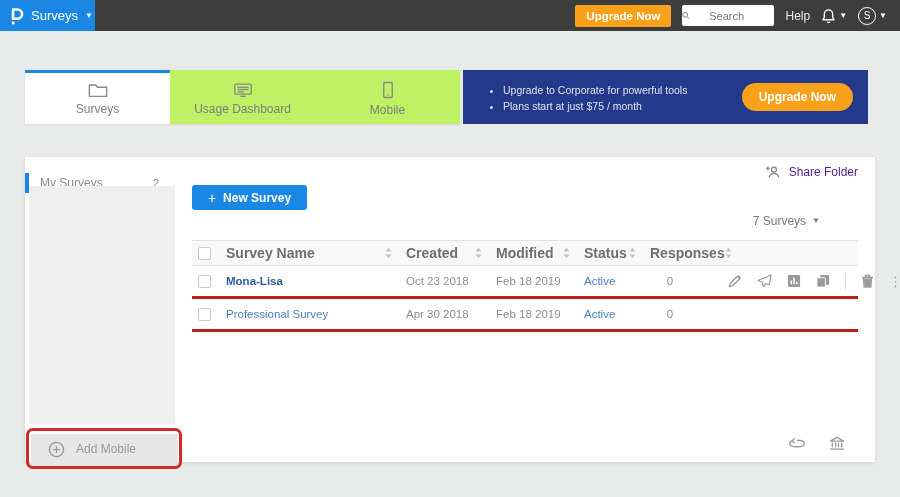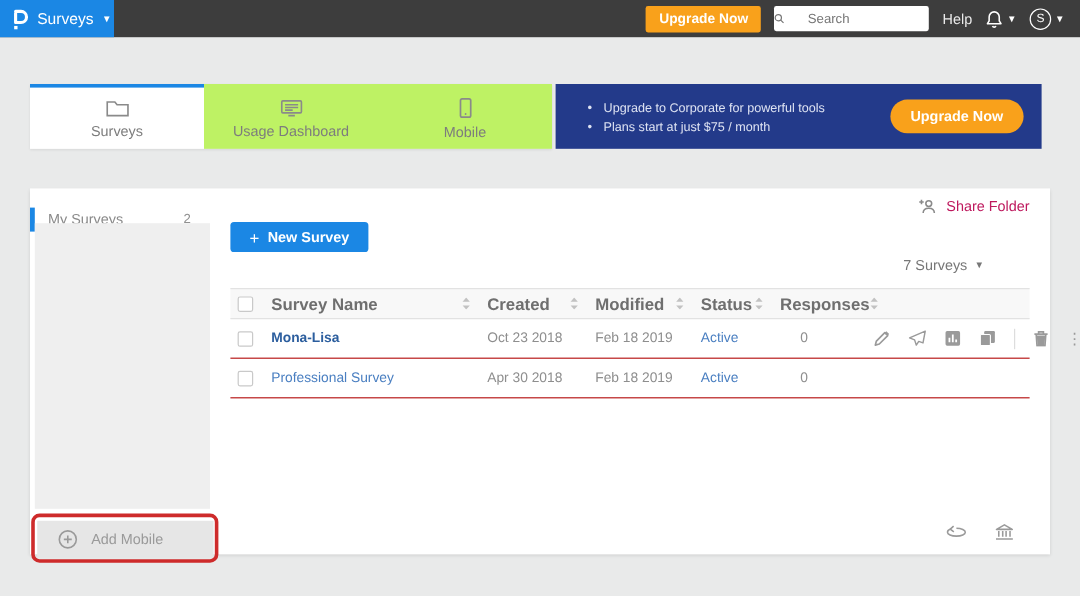--- a/index.html
+++ b/index.html
@@ -7,21 +7,21 @@
   .frame { position:relative; width:900px; height:497px; background:#e9eaea; overflow:hidden; }
 
   
   .topbar { position:absolute; top:0; left:0; width:900px; height:31px; background:#3d3d3d; display:flex; align-items:center; }
   .brand { width:95px; height:31px; background:#1b87e4; display:flex; align-items:center; padding:0 9px; gap:7px; cursor:pointer; }
   .brand .logo { width:15px; height:18px; flex:0 0 auto; }
   .brand .brand-label { color:#fff; font-size:13px; }
   .caret { color:#fff; font-size:8px; line-height:1; }
   .top-right { margin-left:auto; display:flex; align-items:center; gap:11px; padding-right:13px; }
   .btn-upgrade-top { background:#f9a11b; color:#fff; font-size:11.5px; font-weight:bold; padding:5px 11px; border-radius:2px; border:none; cursor:pointer; font-family:inherit; }
-  .searchbox { width:129px; height:21px; background:#fff; border-radius:2px; display:flex; align-items:center; padding:0 0; gap:19px; }
+  .searchbox { width:92px; height:21px; background:#fff; border-radius:2px; display:flex; align-items:center; padding:0 0; gap:19px; }
   .searchbox input { border:none; outline:none; width:100%; font-size:11px; color:#555; background:transparent; font-family:inherit; }
   .help-link { color:#eaeaea; font-size:12px; cursor:pointer; }
   .icon-btn { display:flex; align-items:center; gap:3px; cursor:pointer; }
   .avatar { width:18px; height:18px; border:1.5px solid #fff; border-radius:50%; color:#fff; font-size:10px; display:flex; align-items:center; justify-content:center; }
 
   
   .tabstrip { position:absolute; left:25px; top:70px; width:435px; height:54px; display:flex; box-shadow:0 1px 2px rgba(0,0,0,.08); }
   .tab { flex:1; display:flex; flex-direction:column; align-items:center; justify-content:center; gap:4px; background:#bef264; border-top:3px solid transparent; color:#7d7d7d; font-size:12px; cursor:pointer; }
   .tab.active { background:#fff; border-top-color:#1b87e4; }
   .tab svg { stroke:#8a8a8a; }
@@ -33,32 +33,32 @@
   .banner li { font-size:10.5px; color:#dde2f2; line-height:1.45; }
   .btn-upgrade-cta { margin-left:auto; background:#f9a11b; color:#fff; border:none; border-radius:15px; padding:7px 17px; font-size:12px; font-weight:bold; cursor:pointer; font-family:inherit; }
 
   
   .panel { position:absolute; left:25px; top:157px; width:850px; height:305px; background:#fff; box-shadow:0 1px 3px rgba(0,0,0,.12); }
   .folder-header { position:absolute; left:0; top:16px; width:150px; height:20px; border-left:4px solid #1b87e4; display:flex; align-items:center; justify-content:space-between; padding:0 16px 0 11px; font-size:12px; color:#8a8a8a; cursor:pointer; }
   .folder-count { font-size:11px; color:#909090; }
   .folder-list { position:absolute; left:4px; top:29px; width:146px; height:238px; background:#efefef; }
   .add-folder { position:absolute; left:6px; top:277px; width:147px; height:30px; background:#e6e6e6; display:flex; align-items:center; gap:11px; padding-left:17px; font-size:12px; color:#9a9a9a; cursor:pointer; }
   .red-annotation { position:absolute; left:1px; top:271px; width:156px; height:41px; border:3px solid #ce2b2b; border-radius:7px; pointer-events:none; }
-  .share-folder { position:absolute; right:17px; top:8px; display:flex; align-items:flex-end; gap:7px; font-size:12px; color:#be185d; cursor:pointer; }
+  .share-folder { position:absolute; right:17px; top:8px; display:flex; align-items:flex-end; gap:7px; font-size:12px; color:#4c1d95; cursor:pointer; }
 
   .btn-new-survey { position:absolute; left:167px; top:28px; width:115px; height:25px; background:#1b87e4; color:#fff; border:none; border-radius:3px; font-size:12px; font-weight:bold; display:flex; align-items:center; justify-content:center; gap:7px; cursor:pointer; font-family:inherit; }
   .btn-new-survey .plus { font-size:14px; font-weight:normal; }
   .count-dropdown { position:absolute; right:55px; top:57px; font-size:12px; color:#777; display:flex; align-items:center; gap:6px; cursor:pointer; }
   .count-dropdown .caret { color:#777; }
 
   
   .table { position:absolute; left:167px; top:83px; width:666px; }
   .trow { display:grid; grid-template-columns:34px 180px 90px 88px 66px 78px 1fr; align-items:center; }
   .thead { height:26px; background:#f8f8f8; border-top:1px solid #e2e2e2; border-bottom:1px solid #e2e2e2; font-size:14px; font-weight:bold; color:#6f6f6f; }
-  .tbody-row { height:33px; border-bottom:1px solid #b91c1c; font-size:11.5px; }
+  .tbody-row { height:33px; border-bottom:3px solid #b91c1c; font-size:11.5px; }
   .hcell { display:flex; align-items:center; justify-content:space-between; padding-right:14px; }
   .sort { flex:0 0 auto; cursor:pointer; }
   .checkbox { width:13px; height:13px; border:1.5px solid #c9c9c9; border-radius:2px; background:#fff; margin-left:6px; cursor:pointer; }
   .c-name { color:#2c5e9e; cursor:pointer; }
   .c-name.bold { font-weight:bold; }
   .c-name.light { color:#4a7fc1; }
   .c-dim { color:#8e8e8e; }
   .c-status { color:#4a7fc1; cursor:pointer; }
   .c-resp { color:#8e8e8e; text-align:center; width:40px; }
   .actions { display:flex; align-items:center; justify-content:flex-end; gap:15px; padding-right:8px; }

